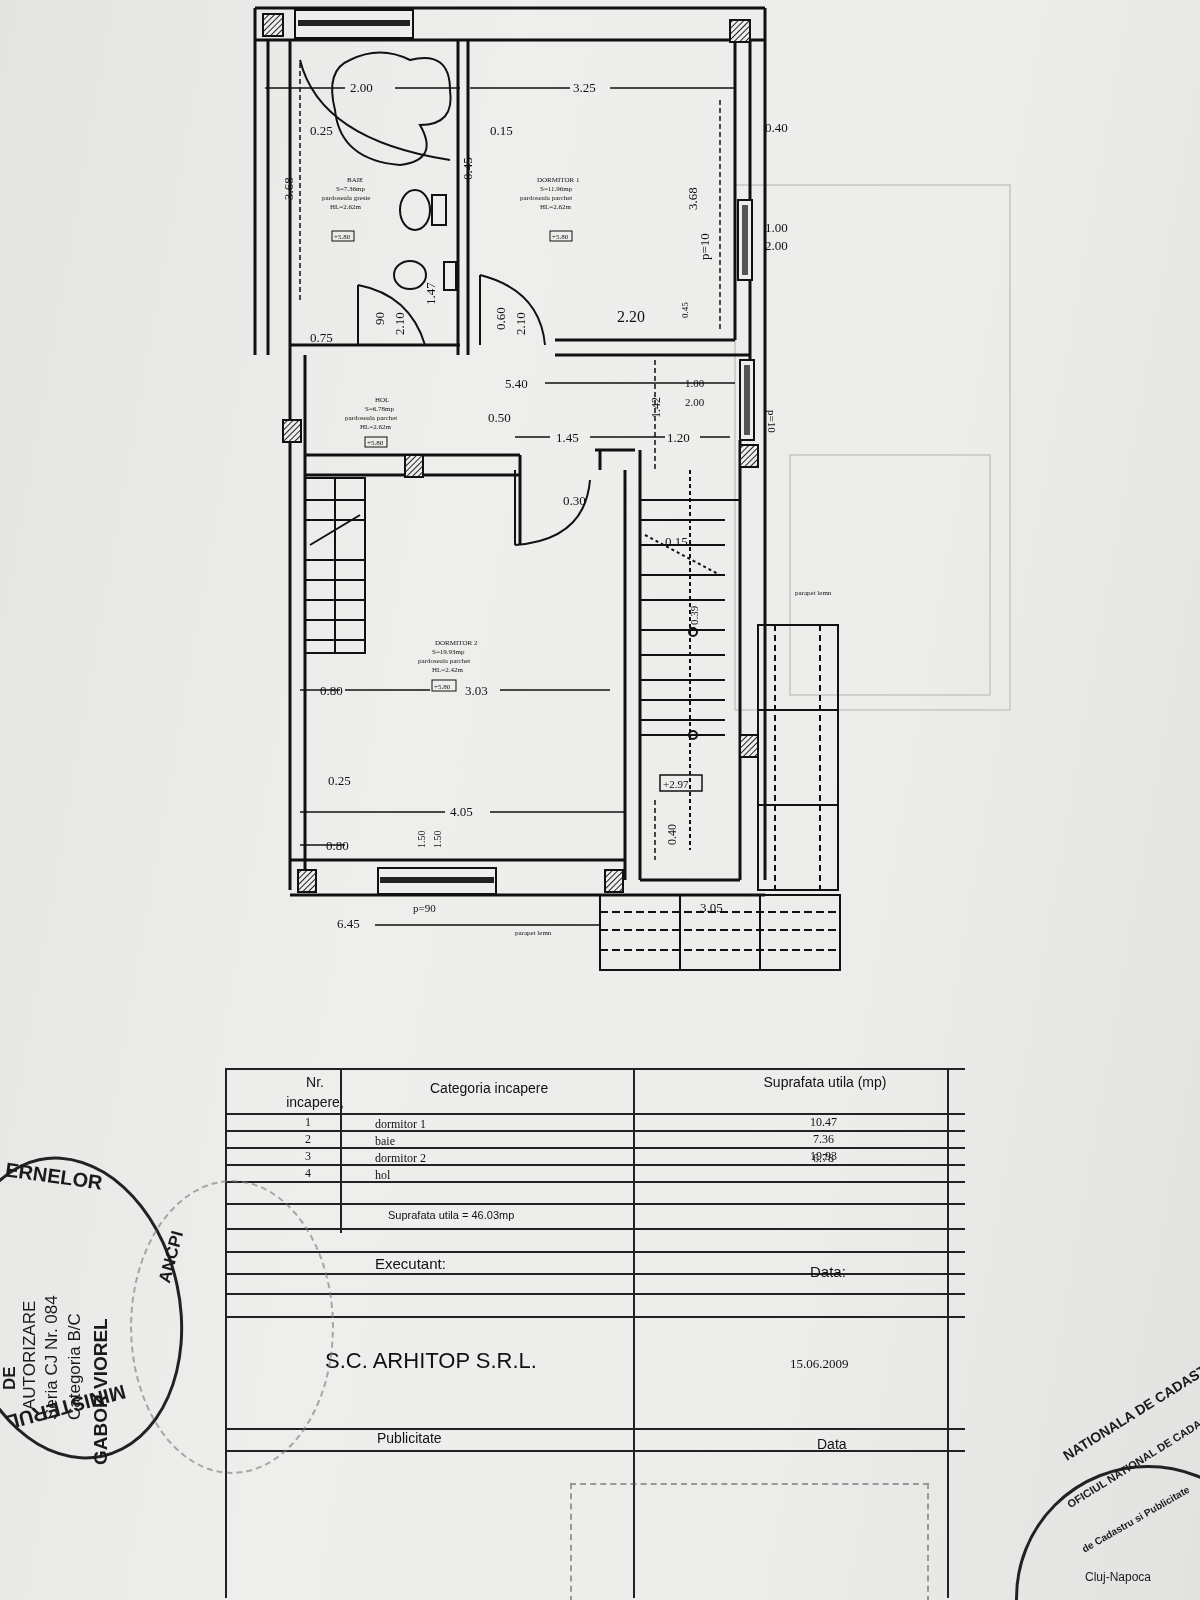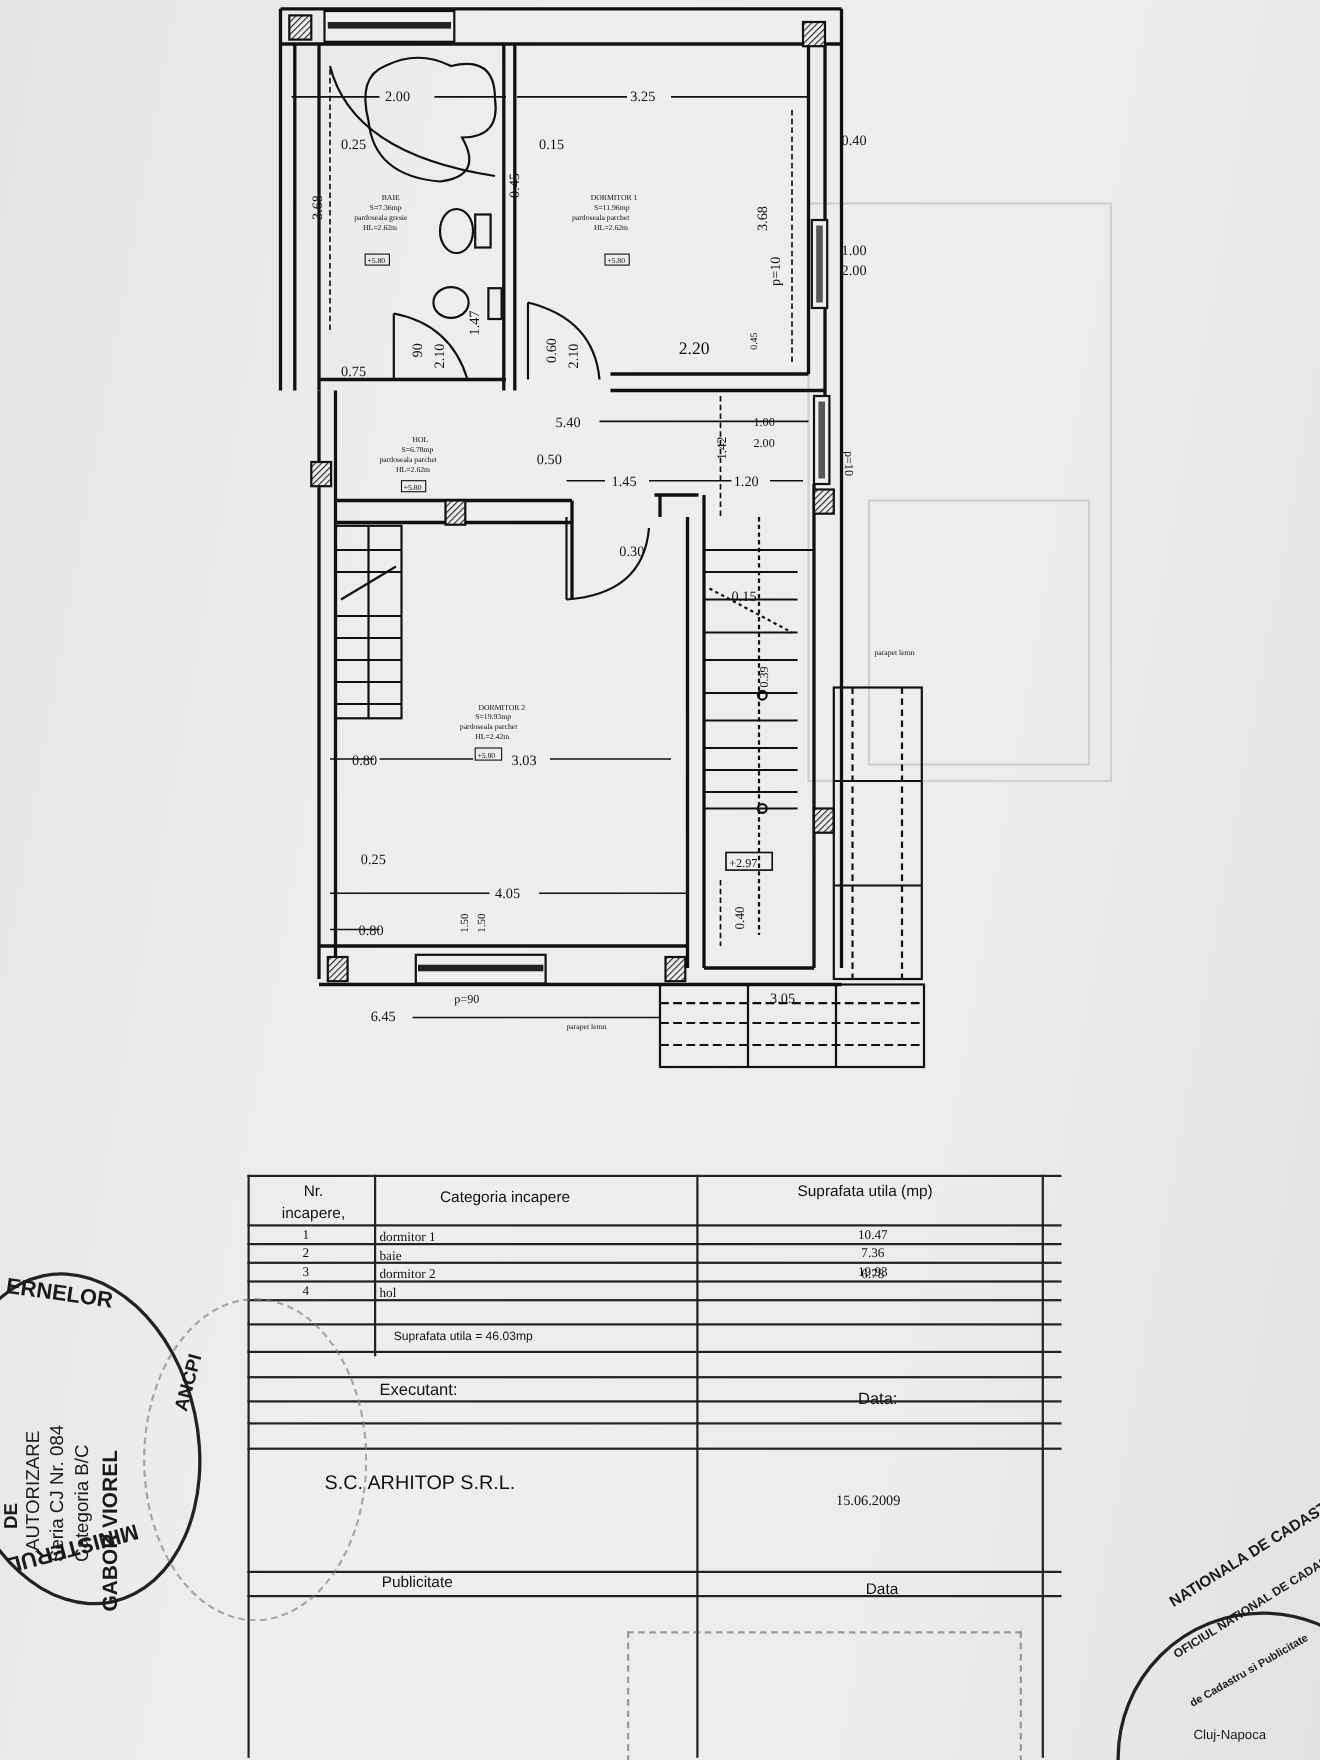--- a/index.html
+++ b/index.html
@@ -5,21 +5,21 @@
   html,body{margin:0;padding:0;}
   body{width:1200px;height:1600px;background:#e9e9e7;position:relative;overflow:hidden;font-family:"Liberation Sans",sans-serif;color:#111;}
   .paper{position:absolute;left:0;top:0;width:1200px;height:1600px;background:linear-gradient(100deg,#e4e4e2 0%,#eeeeec 35%,#ececea 70%,#e2e2e0 100%);}
   .plan{position:absolute;left:0;top:0;width:1200px;height:1000px;}
   .plan text{font-family:"Liberation Serif",serif;fill:#111;}
   .dim{font-size:13px;}
   .tiny{font-size:7px;}
   .tbl{position:absolute;left:225px;top:1088px;width:740px;}
   .row{position:absolute;left:0;width:740px;border-top:2px solid #222;}
   .vline{position:absolute;border-left:2px solid #222;}
-  .cell{position:absolute;font-size:13px;}
+  .cell{position:absolute;font-size:13px;margin-left:30px;}
   .hdr{font-family:"Liberation Sans",sans-serif;font-size:14px;}
   .serif{font-family:"Liberation Serif",serif;font-size:12px;}
   .stamp{position:absolute;border-radius:50%;}
   .stamp-text{position:absolute;font-family:"Liberation Sans",sans-serif;font-weight:bold;color:#1a1a1a;white-space:nowrap;}
 </style>
 </head>
 <body>
 
 <div class="paper">
 
@@ -277,21 +277,21 @@
     <div class="row" style="top:340px"></div>
     <div class="row" style="top:362px"></div>
 
     <div class="vline" style="left:0;top:-20px;height:530px"></div>
     <div class="vline" style="left:115px;top:-20px;height:165px"></div>
     <div class="vline" style="left:408px;top:-20px;height:530px"></div>
     <div class="vline" style="left:722px;top:-20px;height:530px"></div>
 
     <div class="cell hdr" style="left:30px;top:-16px;width:60px;text-align:center;line-height:20px">Nr. incapere,</div>
     <div class="cell hdr" style="left:175px;top:-8px">Categoria incapere</div>
-    <div class="cell hdr" style="left:500px;top:-16px;width:140px;text-align:left;line-height:20px">Suprafata utila (mp)</div>
+    <div class="cell hdr" style="left:500px;top:-16px;width:140px;text-align:center;line-height:20px">Suprafata utila (mp)</div>
 
     <div class="cell serif" style="left:50px;top:27px">1</div>
     <div class="cell serif" style="left:120px;top:29px">dormitor 1</div>
     <div class="cell serif" style="left:555px;top:27px">10.47</div>
 
     <div class="cell serif" style="left:50px;top:44px">2</div>
     <div class="cell serif" style="left:120px;top:46px">baie</div>
     <div class="cell serif" style="left:558px;top:44px">7.36</div>
 
     <div class="cell serif" style="left:50px;top:61px">3</div>
@@ -299,21 +299,21 @@
     <div class="cell serif" style="left:555px;top:61px">19.93</div>
 
     <div class="cell serif" style="left:50px;top:78px">4</div>
     <div class="cell serif" style="left:120px;top:80px">hol</div>
     <div class="cell serif" style="left:558px;top:63px">6.78</div>
 
     <div class="cell" style="left:133px;top:121px;font-size:11px">Suprafata utila = 46.03mp</div>
 
     <div class="cell" style="left:120px;top:167px;font-size:15px">Executant:</div>
     <div class="cell" style="left:555px;top:175px;font-size:15px">Data:</div>
-    <div class="cell" style="left:70px;top:250px;font-size:18px">S.C. ARHITOP S.R.L.</div>
+    <div class="cell" style="left:70px;top:260px;font-size:22px">S.C. ARHITOP S.R.L.</div>
     <div class="cell serif" style="left:535px;top:268px;font-size:13px">15.06.2009</div>
 
     <div class="cell" style="left:122px;top:342px;font-size:14px">Publicitate</div>
     <div class="cell" style="left:562px;top:348px;font-size:14px">Data</div>
 
     <div style="position:absolute;left:345px;top:395px;width:355px;height:115px;border:2px dashed #555;opacity:0.55"></div>
   </div>
 
   <div class="stamp" style="left:-40px;top:1155px;width:215px;height:300px;border:3px solid #222;transform:rotate(-12deg)"></div>
   <div class="stamp-text" style="left:5px;top:1165px;font-size:20px;transform:rotate(8deg)">ERNELOR</div>

